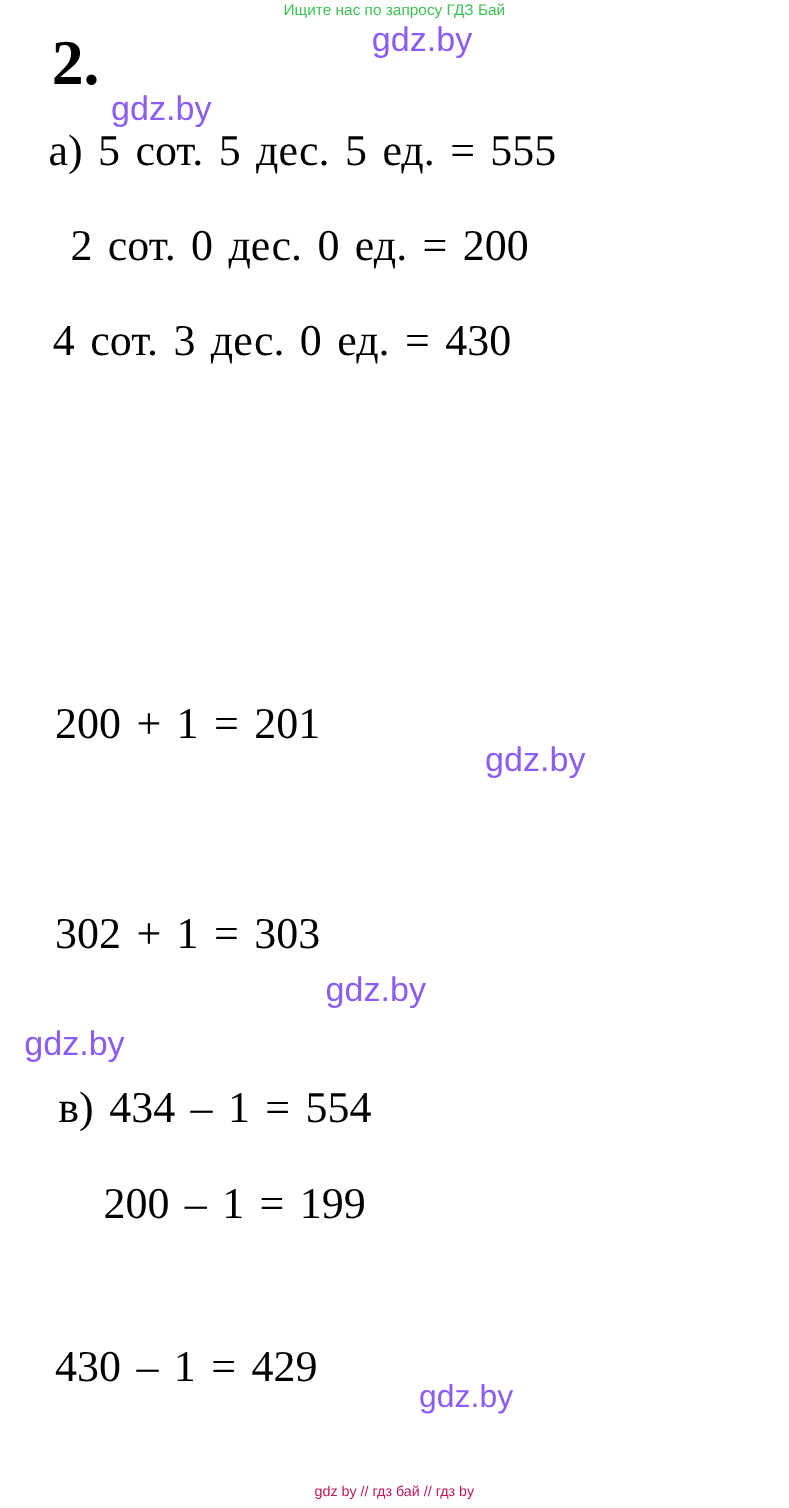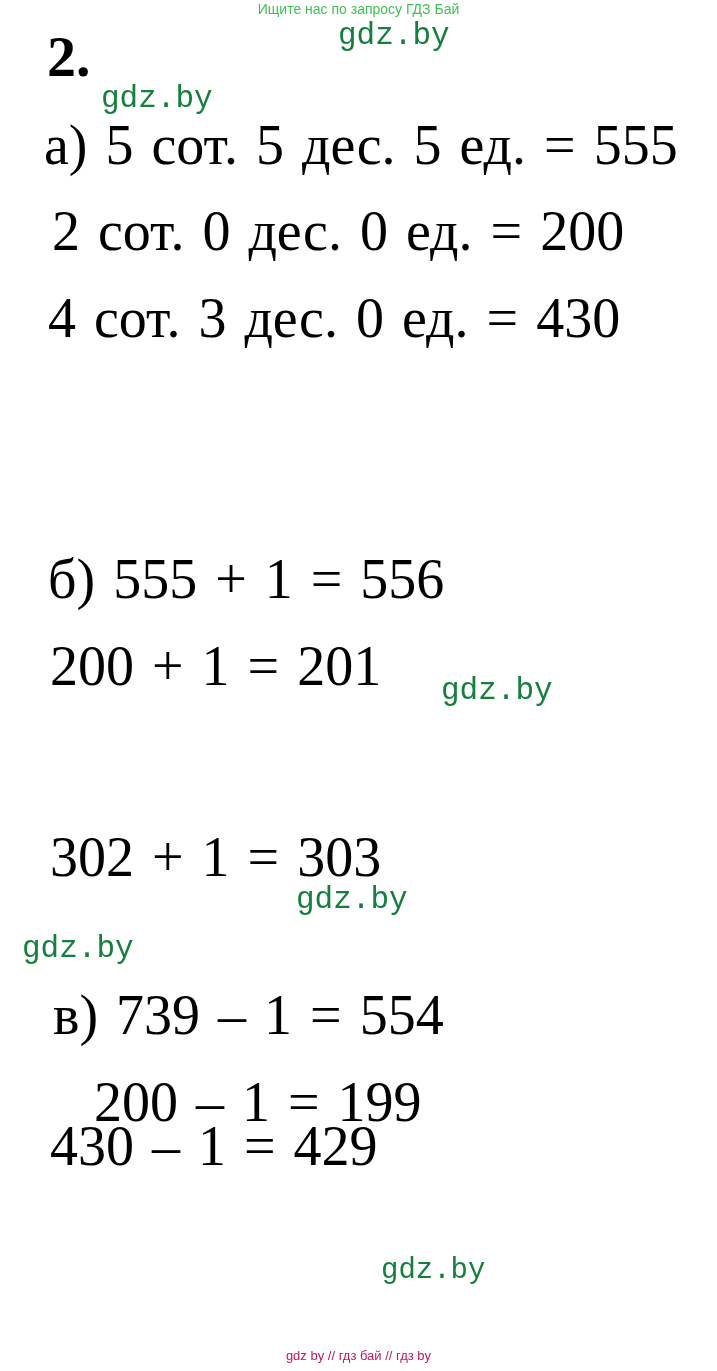--- a/index.html
+++ b/index.html
@@ -30,52 +30,52 @@
     top: 28px;
     left: 47px;
     font-family: "Liberation Serif", serif;
     font-weight: bold;
     font-size: 58px;
     line-height: 1;
     color: #000000;
   }
   .wm {
     position: absolute;
-    font-family: Liberation Mono, monospace;
+    font-family: Liberation Sans, sans-serif;
     font-size: 31px;
     line-height: 1;
-    color: #15803d;
+    color: #8b5cf6;
     white-space: nowrap;
   }
   .wm-top     { left: 338px; top: 20px; }
   .wm-problem { left: 101px; top: 83px; }
   .wm-201     { left: 441px; top: 675px; }
   .wm-center  { left: 296px; top: 884px; }
   .wm-left    { left: 22px;  top: 933px; }
   .wm-301     { left: 381px; top: 1256px; font-size: 29px; }
   .eq {
     position: absolute;
     font-family: "Liberation Serif", serif;
-    font-size: 56px;
+    font-size: 40px;
     line-height: 1;
     color: #000000;
     white-space: nowrap;
     word-spacing: 4px;
   }
   .eq-a1  { left: 44px; top: 117px; }
-  .eq-a2  { left: 52px; top: 203px; }
+  .eq-a2  { left: 64px; top: 203px; }
   .eq-a3  { left: 48px; top: 290px; }
   .eq-a4  { left: 48px; top: 376px; }
   .eq-b1  { left: 48px; top: 551px; }
   .eq-b2  { left: 50px; top: 638px; }
   .eq-b3  { left: 50px; top: 725px; }
   .eq-b4  { left: 50px; top: 829px; }
   .eq-v1  { left: 53px; top: 987px; }
   .eq-v2  { left: 50px; top: 1074px; margin-left: 44px; }
-  .eq-v3  { left: 50px; top: 1118px; }
+  .eq-v3  { left: 50px; top: 1222px; }
   .eq-v4  { left: 50px; top: 1247px; }
   .footer {
     position: absolute;
     top: 1348px;
     left: 0;
     width: 100%;
     text-align: center;
     font-family: "Liberation Sans", sans-serif;
     font-size: 13px;
     color: #be185d;
@@ -91,28 +91,27 @@
   <div class="wm wm-top">gdz.by</div>
 
   <div class="problem-num">2.</div>
 
   <div class="wm wm-problem">gdz.by</div>
 
   <div class="eq eq-a1">а) 5 сот. 5 дес. 5 ед. = 555</div>
   <div class="eq eq-a2">2 сот. 0 дес. 0 ед. = 200</div>
   <div class="eq eq-a3">4 сот. 3 дес. 0 ед. = 430</div>
 
-  <div class="eq eq-b1">б) 555 + 1 = 556</div>
   <div class="eq eq-b2">200 + 1 = 201</div>
   <div class="wm wm-201">gdz.by</div>
   <div class="eq eq-b4">302 + 1 = 303</div>
 
   <div class="wm wm-center">gdz.by</div>
   <div class="wm wm-left">gdz.by</div>
 
-  <div class="eq eq-v1">в) 739 – 1 = 554</div>
+  <div class="eq eq-v1">в) 434 – 1 = 554</div>
   <div class="eq eq-v2">200 – 1 = 199</div>
   <div class="eq eq-v3">430 – 1 = 429</div>
   <div class="wm wm-301">gdz.by</div>
 
   <div class="footer">gdz by  //  гдз бай  //  гдз by</div>
 
 </div>
 
 </body></html>

